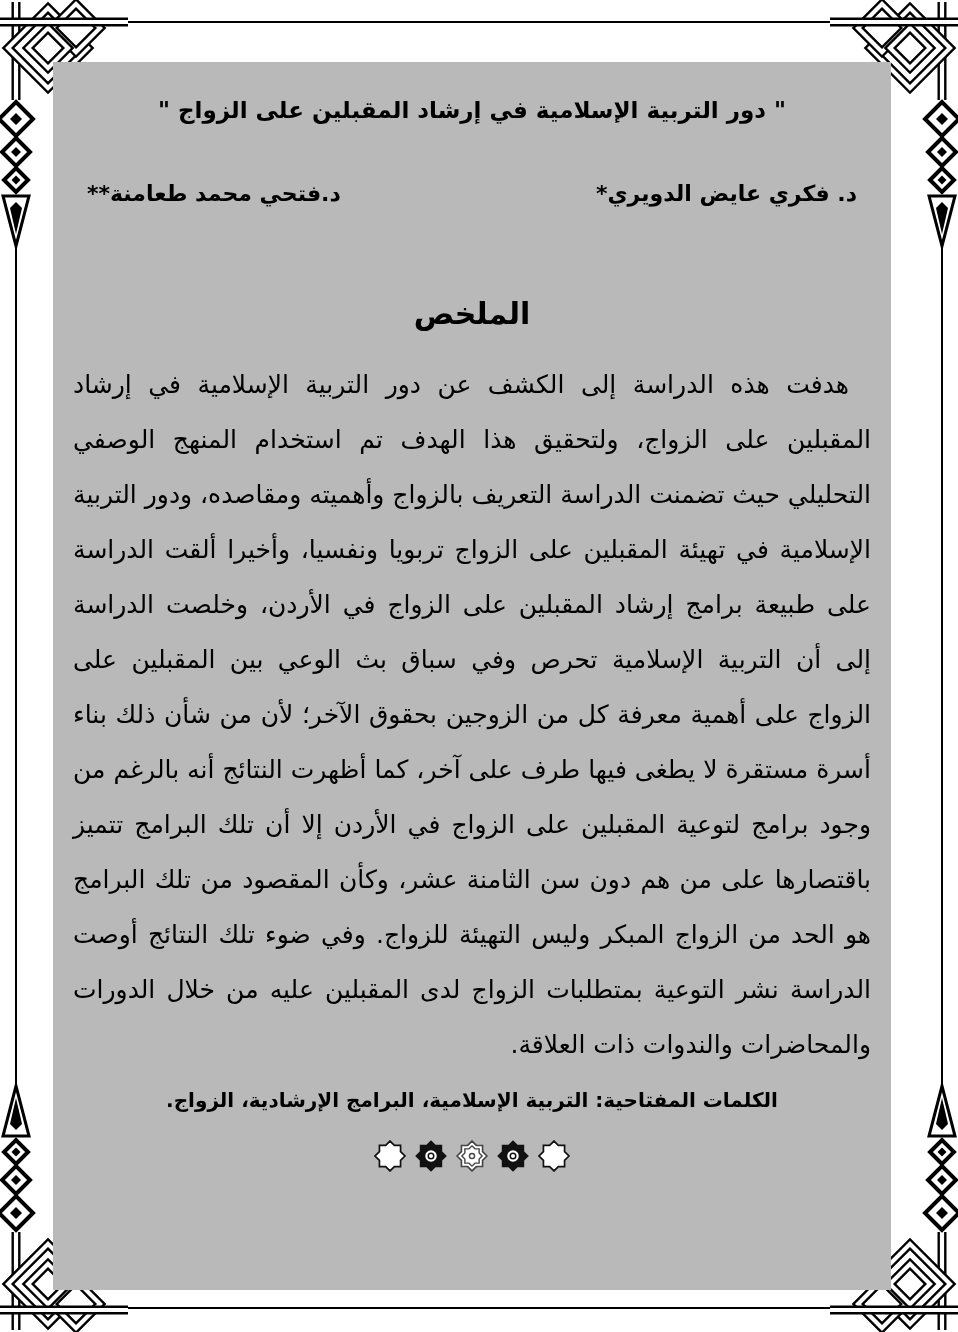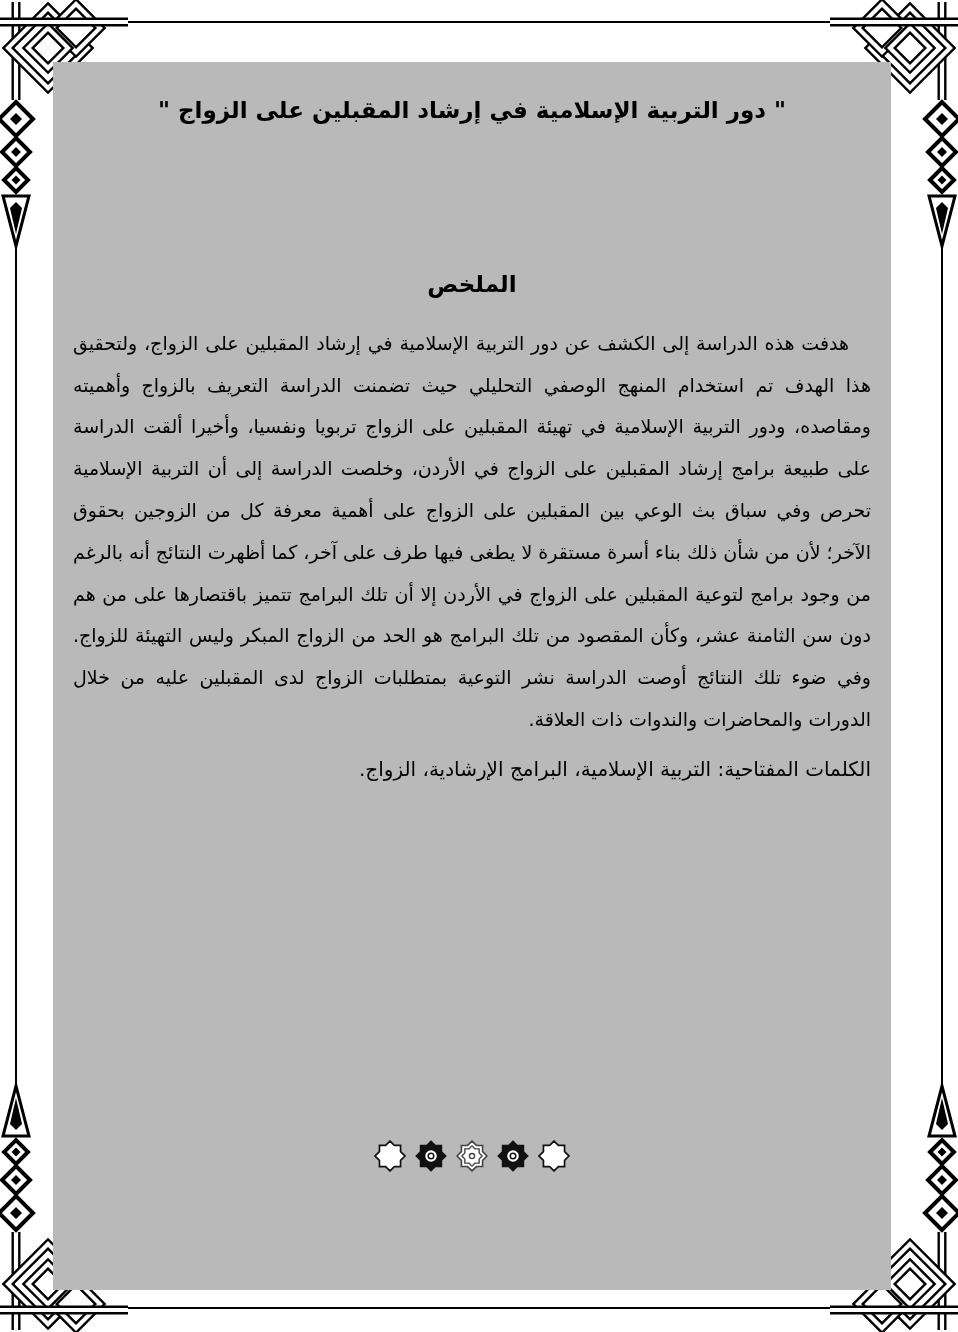--- a/index.html
+++ b/index.html
@@ -33,28 +33,28 @@
     background:#b9b9b9;direction:rtl;
   }
   .paper-title{
     margin:0;padding:30px 30px 0 30px;text-align:center;
     font-size:23px;font-weight:bold;line-height:1.6;
   }
   .row{display:flex;justify-content:space-between;align-items:baseline;}
   .authors{margin-top:52px;padding:0 34px;font-size:22px;font-weight:bold;}
   .dates{margin-top:46px;padding:0 26px;font-size:20px;font-weight:600;}
   .abstract-heading{
-    margin:44px 0 0 0;text-align:center;font-size:23px;font-weight:bold;
+    margin:44px 0 0 0;text-align:center;font-size:30px;font-weight:bold;
   }
   .abstract-body{
-    margin:26px 0 0 0;padding:0 20px;font-size:19px;line-height:2.2;
+    margin:26px 0 0 0;padding:0 20px;font-size:25px;line-height:2.2;
     text-align:justify;text-indent:22px;
   }
   .keywords{
-    margin:16px 0 0 0;padding:0 20px;font-size:20px;font-weight:normal;
+    margin:16px 0 0 0;padding:0 20px;font-size:20px;font-weight:bold;text-align:center;
   }
   .ornaments{
     position:absolute;bottom:118px;left:0;right:0;
     display:flex;justify-content:center;gap:9px;
   }
   .orn{width:32px;height:32px;display:block;}
   .defs{position:absolute;width:0;height:0;overflow:hidden;}
 </style>
 </head>
 <body>
@@ -128,20 +128,22 @@
     <svg>
         <use href="#knot-corner"></use>
       </svg>
   </div>
 
   <main class="panel">
 
     <h1 class="paper-title">" دور التربية الإسلامية في إرشاد المقبلين على الزواج "</h1>
 
     <div class="row authors">
+      <span>د. فكري عايض الدويري*</span>
+      <span>د.فتحي محمد طعامنة**</span>
     </div>
 
     <div class="row dates">
     </div>
 
     <h2 class="abstract-heading">الملخص</h2>
 
     <p class="abstract-body">هدفت هذه الدراسة إلى الكشف عن دور التربية الإسلامية في إرشاد المقبلين على الزواج، ولتحقيق هذا الهدف تم استخدام المنهج الوصفي التحليلي حيث تضمنت الدراسة التعريف بالزواج وأهميته ومقاصده، ودور التربية الإسلامية في تهيئة المقبلين على الزواج تربويا ونفسيا، وأخيرا ألقت الدراسة على طبيعة برامج إرشاد المقبلين على الزواج في الأردن، وخلصت الدراسة إلى أن التربية الإسلامية تحرص وفي سباق بث الوعي بين المقبلين على الزواج على أهمية معرفة كل من الزوجين بحقوق الآخر؛ لأن من شأن ذلك بناء أسرة مستقرة لا يطغى فيها طرف على آخر، كما أظهرت النتائج أنه بالرغم من وجود برامج لتوعية المقبلين على الزواج في الأردن إلا أن تلك البرامج تتميز باقتصارها على من هم دون سن الثامنة عشر، وكأن المقصود من تلك البرامج هو الحد من الزواج المبكر وليس التهيئة للزواج. وفي ضوء تلك النتائج أوصت الدراسة نشر التوعية بمتطلبات الزواج لدى المقبلين عليه من خلال الدورات والمحاضرات والندوات ذات العلاقة.</p>
 
     <p class="keywords">الكلمات المفتاحية: التربية الإسلامية، البرامج الإرشادية، الزواج.</p>

